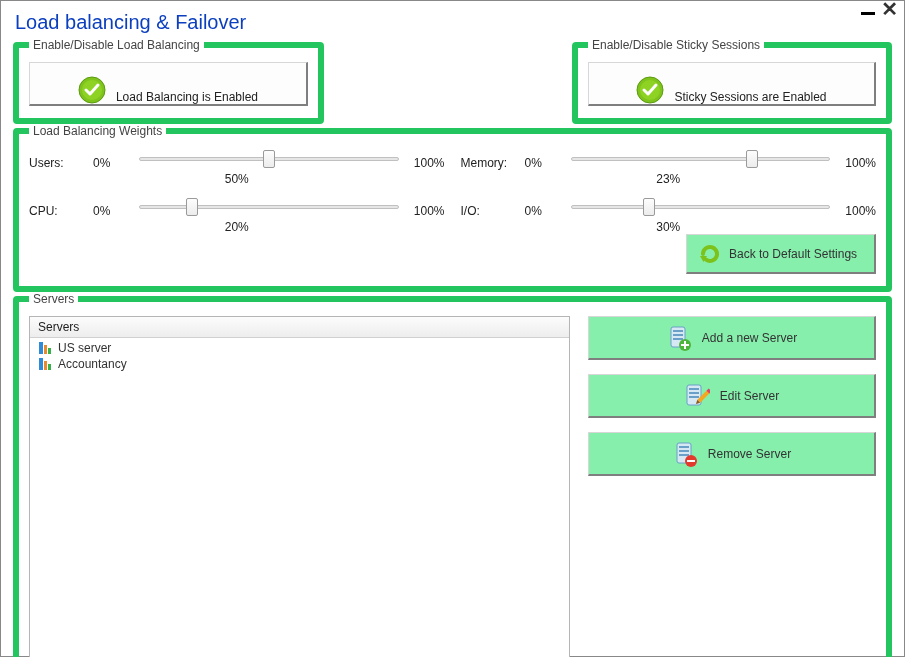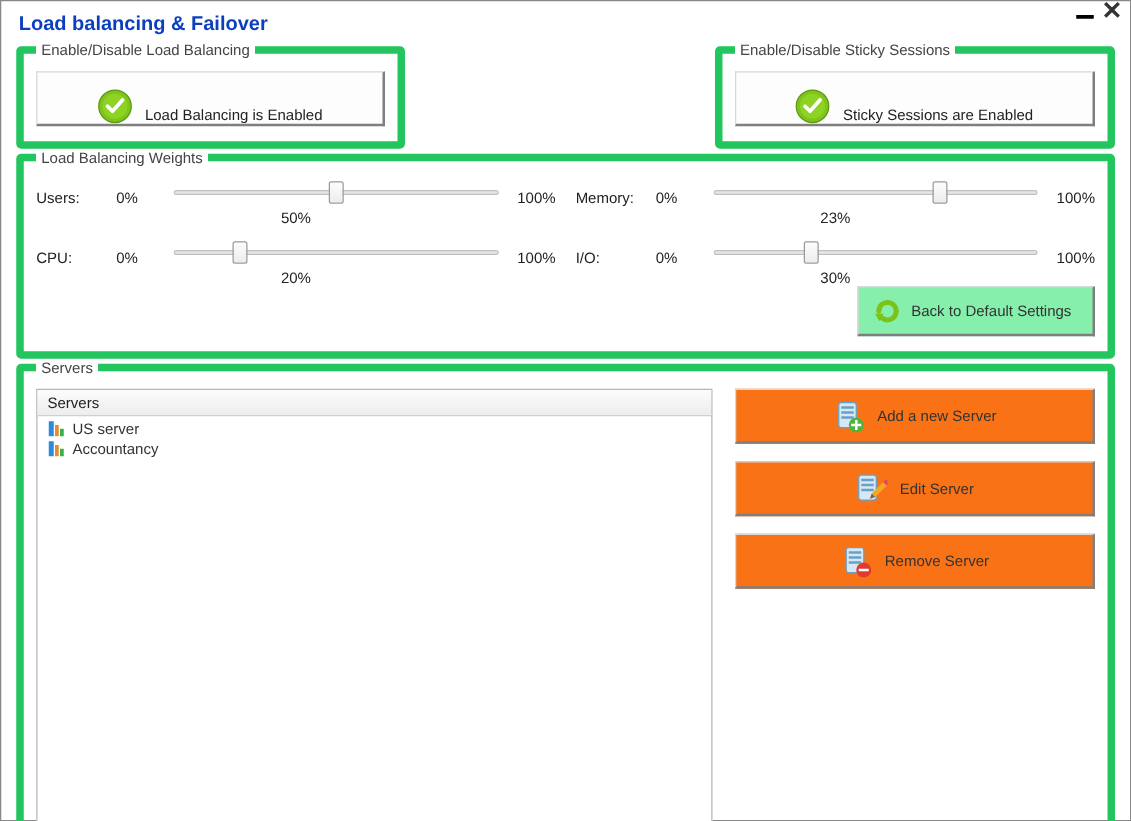--- a/index.html
+++ b/index.html
@@ -31,22 +31,22 @@
     position: relative; top: 4px;
     cursor: pointer;
   }
   .window-close {
     font-size: 20px; font-weight: bold;
     color: #333; cursor: pointer;
     line-height: 14px;
   }
   .title {
     color: #0b3fbf;
-    font-size: 16px;
-    font-weight: 700;
+    font-size: 20px;
+    font-weight: 400;
     margin: 0 0 4px 2px;
   }
   .row { display: flex; gap: 14px; }
   fieldset.group {
     border: 6px solid #22c55e;
     border-radius: 4px;
     padding: 10px 10px 12px 10px;
     margin: 0;
     min-width: 0;
   }
@@ -141,21 +141,21 @@
     padding: 1px 2px;
     cursor: default;
   }
   .srv-btn-col {
     flex: 0 0 288px;
     display:flex; flex-direction:column; gap:14px;
   }
   .srv-btn {
     height: 44px;
     display:flex; align-items:center; justify-content:center; gap:10px;
-    background:#f97316;
+    background:#86efac;
     border-top:1px solid #d7d7d7;
     border-left:1px solid #d7d7d7;
     border-right:2px solid #7f7f7f;
     border-bottom:2px solid #7f7f7f;
     cursor:pointer;
   }
   svg { display:block; }
 </style>
 </head>
 <body>

